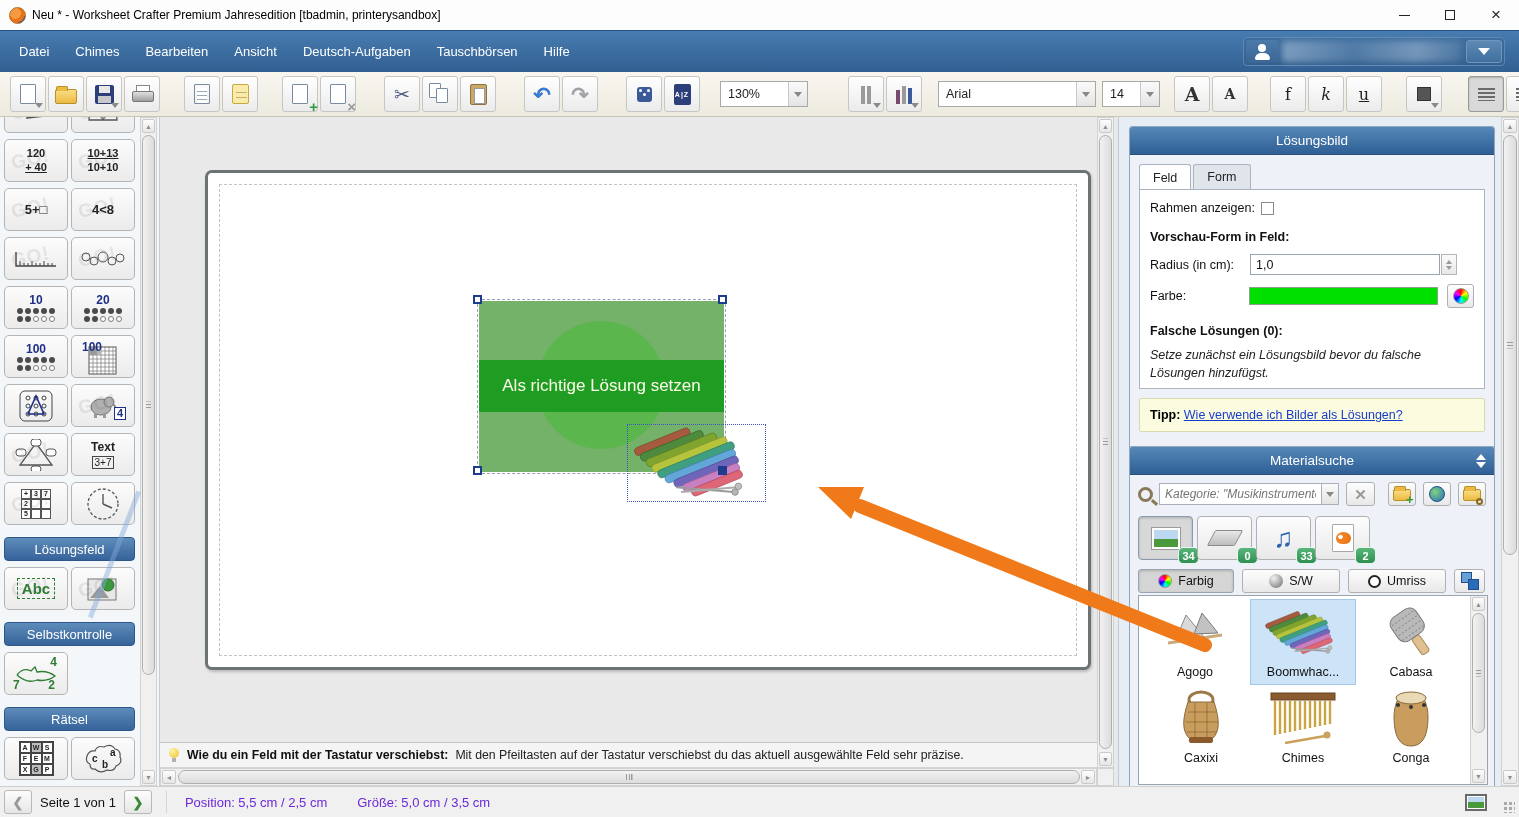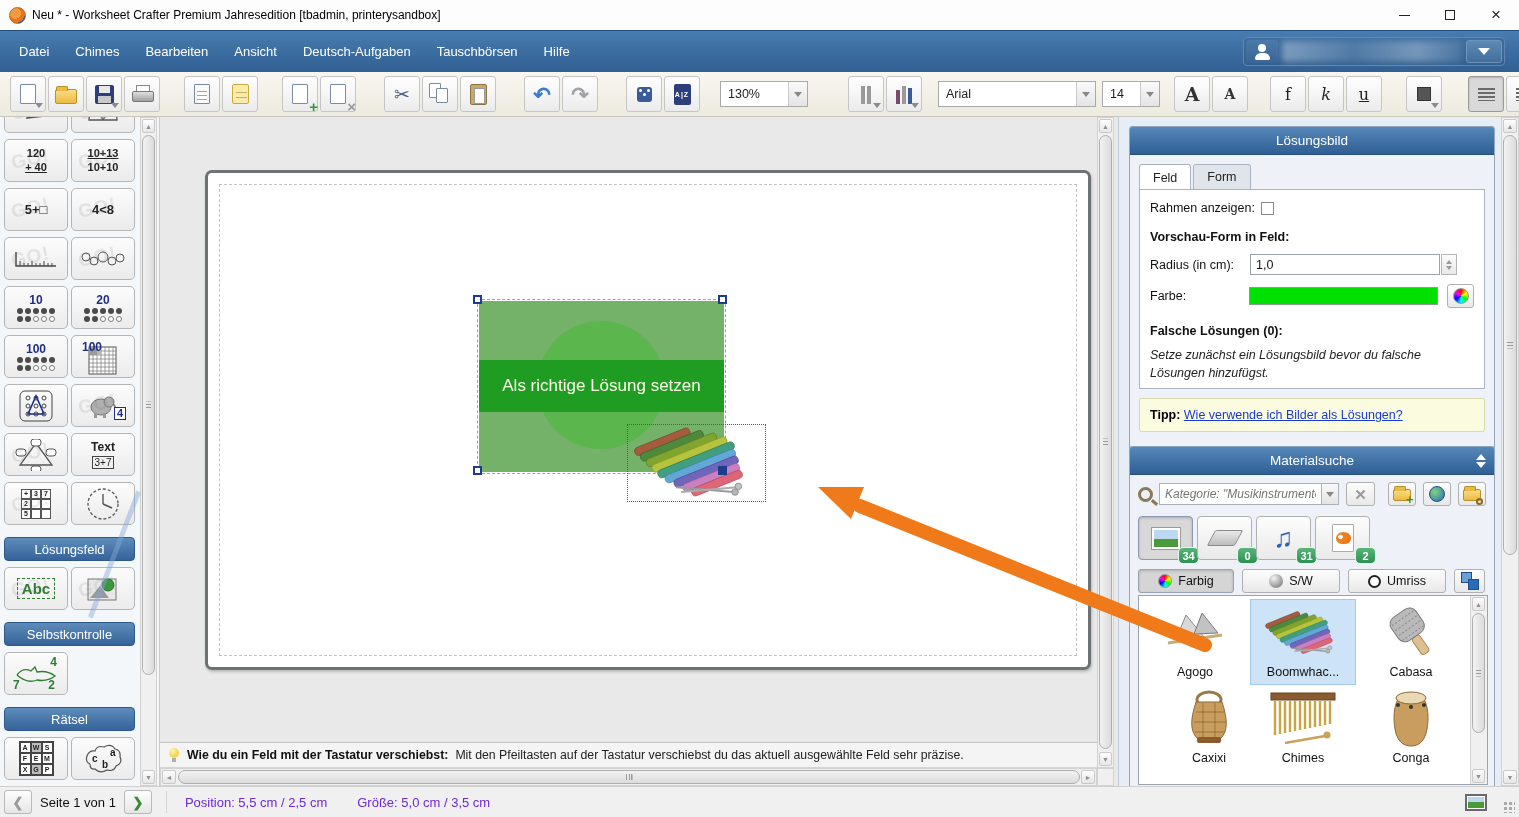--- a/index.html
+++ b/index.html
@@ -754,21 +754,21 @@
             <i></i>
           </span>
           <span class="badge">34</span>
         </div>
       <div class="cat">
           <span class="bookico"></span>
           <span class="badge">0</span>
         </div>
       <div class="cat">
           <span class="noteico">♫</span>
-          <span class="badge">31</span>
+          <span class="badge">33</span>
         </div>
       <div class="cat">
           <span class="owlpg"></span>
           <span class="badge">2</span>
         </div>
     </div>
     <div class="mrow" style="margin-top:9px">
       <div class="fbtn sel" style="width:96px">
           <span class="wheel" style="width:14px;height:14px"></span>
           <span>Farbig</span>
@@ -812,21 +812,21 @@
             <svg width="60" height="56">
               <g transform="rotate(-35 30 28)">
                 <rect x="26" y="34" width="9" height="20" rx="3" fill="#dfc091" stroke="#a8885a"></rect>
                 <rect x="16" y="6" width="30" height="28" rx="8" fill="#b9b9b9" stroke="#7a7a7a"></rect>
                 <path d="M18,12 h26 M18,18 h26 M18,24 h26 M18,30 h26" stroke="#8a8a8a" stroke-dasharray="2 2"></path>
               </g>
             </svg>
           </span>
         <span class="mlab">Cabasa</span>
       </div>
-      <div class="mcell" style="left:18px;top:90px">
+      <div class="mcell" style="left:10px;top:90px">
         <span class="mico">
             <svg width="60" height="60">
               <ellipse cx="30" cy="12" rx="12" ry="8" fill="none" stroke="#9a7946" stroke-width="3"></ellipse>
               <path d="M17,14 C11,32 11,44 19,51 L41,51 C49,44 49,32 43,14 Z" fill="#c99d5e" stroke="#8a6a3a"></path>
               <path d="M17,24 h28 M15,34 h32 M16,44 h30 M24,15 v36 M36,15 v36" stroke="rgba(120,80,30,.55)"></path>
               <rect x="18" y="49" width="24" height="6" rx="2" fill="#8a5a2a"></rect>
             </svg>
           </span>
         <span class="mlab">Caxixi</span>
       </div>

